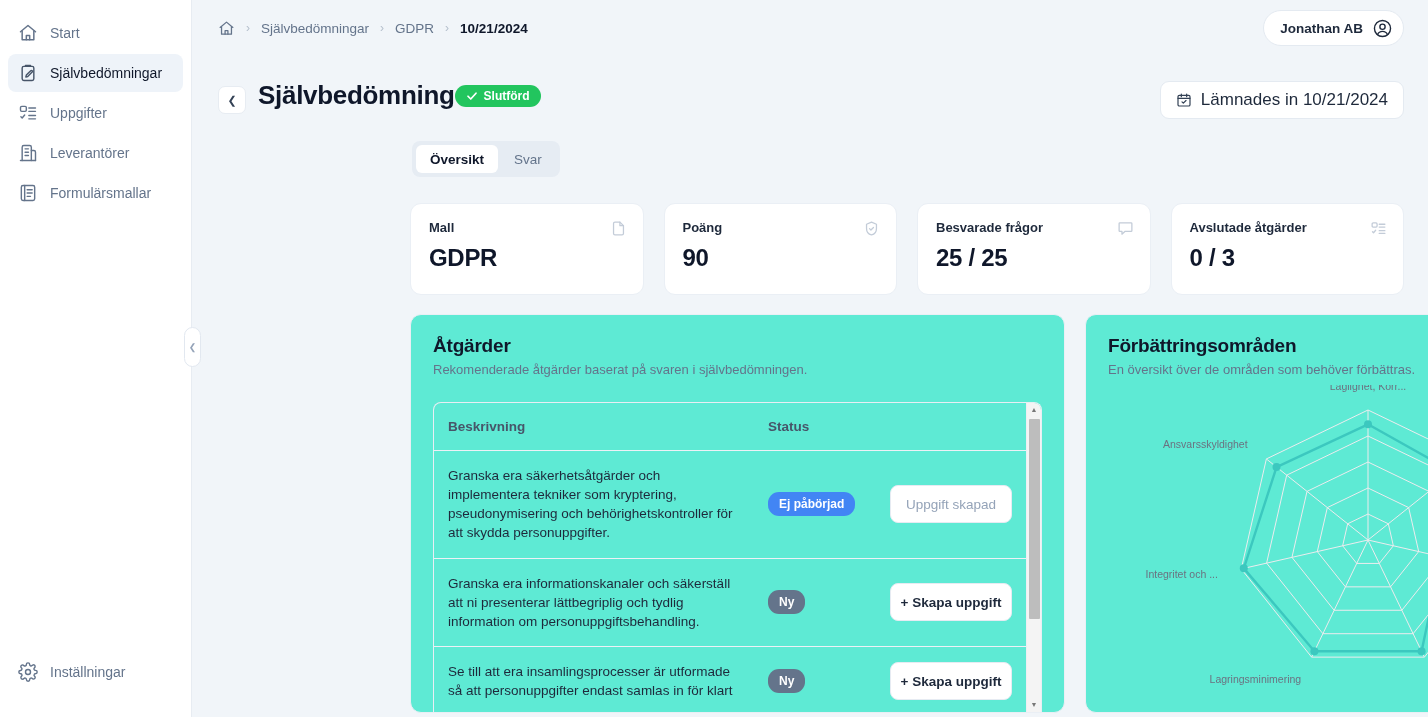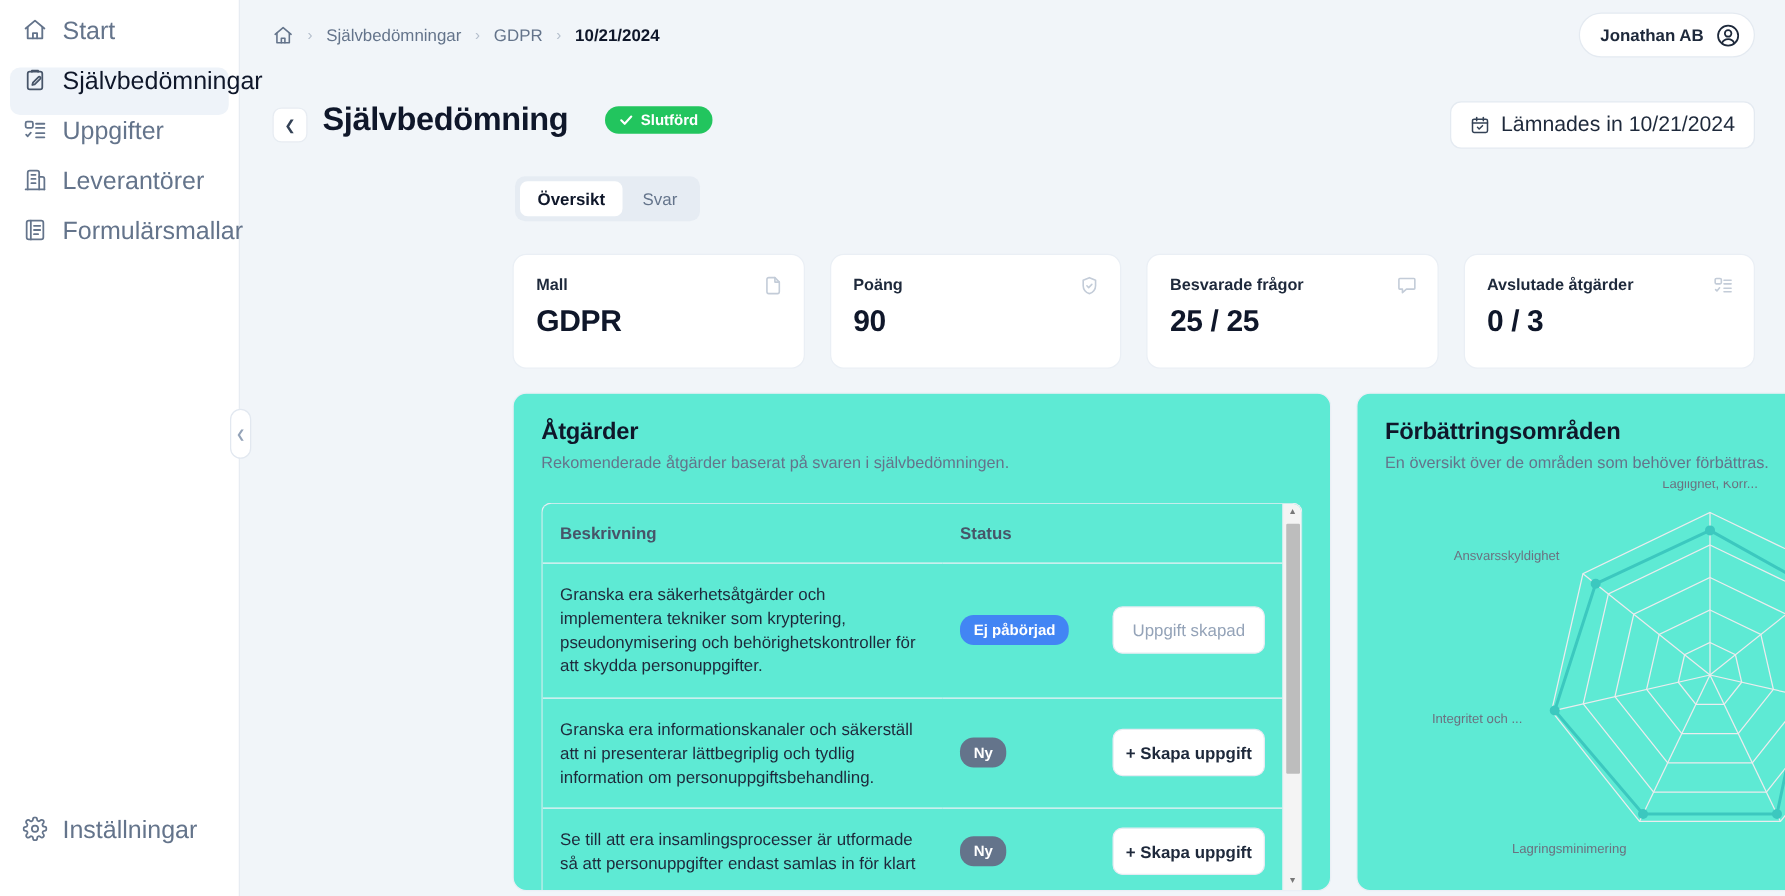--- a/index.html
+++ b/index.html
@@ -16,24 +16,24 @@
   
   .sidebar {
     width: 192px; height: 717px; flex: 0 0 192px;
     background: #ffffff;
     border-right: 1px solid #e7ecf2;
     display: flex; flex-direction: column;
     padding: 14px 8px 10px 8px;
   }
   .nav { display: flex; flex-direction: column; gap: 2px; }
   .nav-item {
-    display: flex; gap: 12px;
+    display: flex; align-items: center; gap: 12px;
     height: 38px; padding: 0 10px;
     border-radius: 8px;
-    color: #64748b; font-size: 20px;
+    color: #64748b; font-size: 14px;
     cursor: pointer;
     white-space: nowrap;
   }
   .nav-item.active { background: #eef3f9; color: #0f172a; font-weight: 400; }
   .nav-icon { width: 20px; height: 20px; flex: 0 0 20px; display:block; color: #64748b; }
   .nav-item.active .nav-icon { color: #475569; }
   .nav-spacer { flex: 1 1 auto; }
   .nav-bottom { margin-bottom: 16px; }
 
   
@@ -76,21 +76,21 @@
   .page-head {
     padding: 24px 24px 0 26px;
     display: flex; align-items: flex-start;
   }
   .back-btn {
     width: 28px; height: 28px; margin-top: 6px; margin-right: 12px;
     background: #ffffff; border: 1px solid #e7ecf2; border-radius: 7px;
     display: flex; align-items: center; justify-content: center;
     color: #334155; font-size: 11px; cursor: pointer; flex: 0 0 28px;
   }
-  .title-wrap { display: flex; align-items: center; gap: 29px; }
+  .title-wrap { display: flex; align-items: center; gap: 0; }
   .page-title { font-size: 26px; font-weight: 700; letter-spacing: -0.3px; color: #0f172a; }
   .status-pill {
     display: inline-flex; align-items: center; gap: 6px;
     background: #22c55e; color: #ffffff;
     border-radius: 12px; height: 22px; padding: 0 11px;
     font-size: 12px; font-weight: 700;
   }
   .check-icon { width: 12px; height: 12px; display:block; }
   .head-spacer { flex: 1 1 auto; }
   .submitted-chip {

